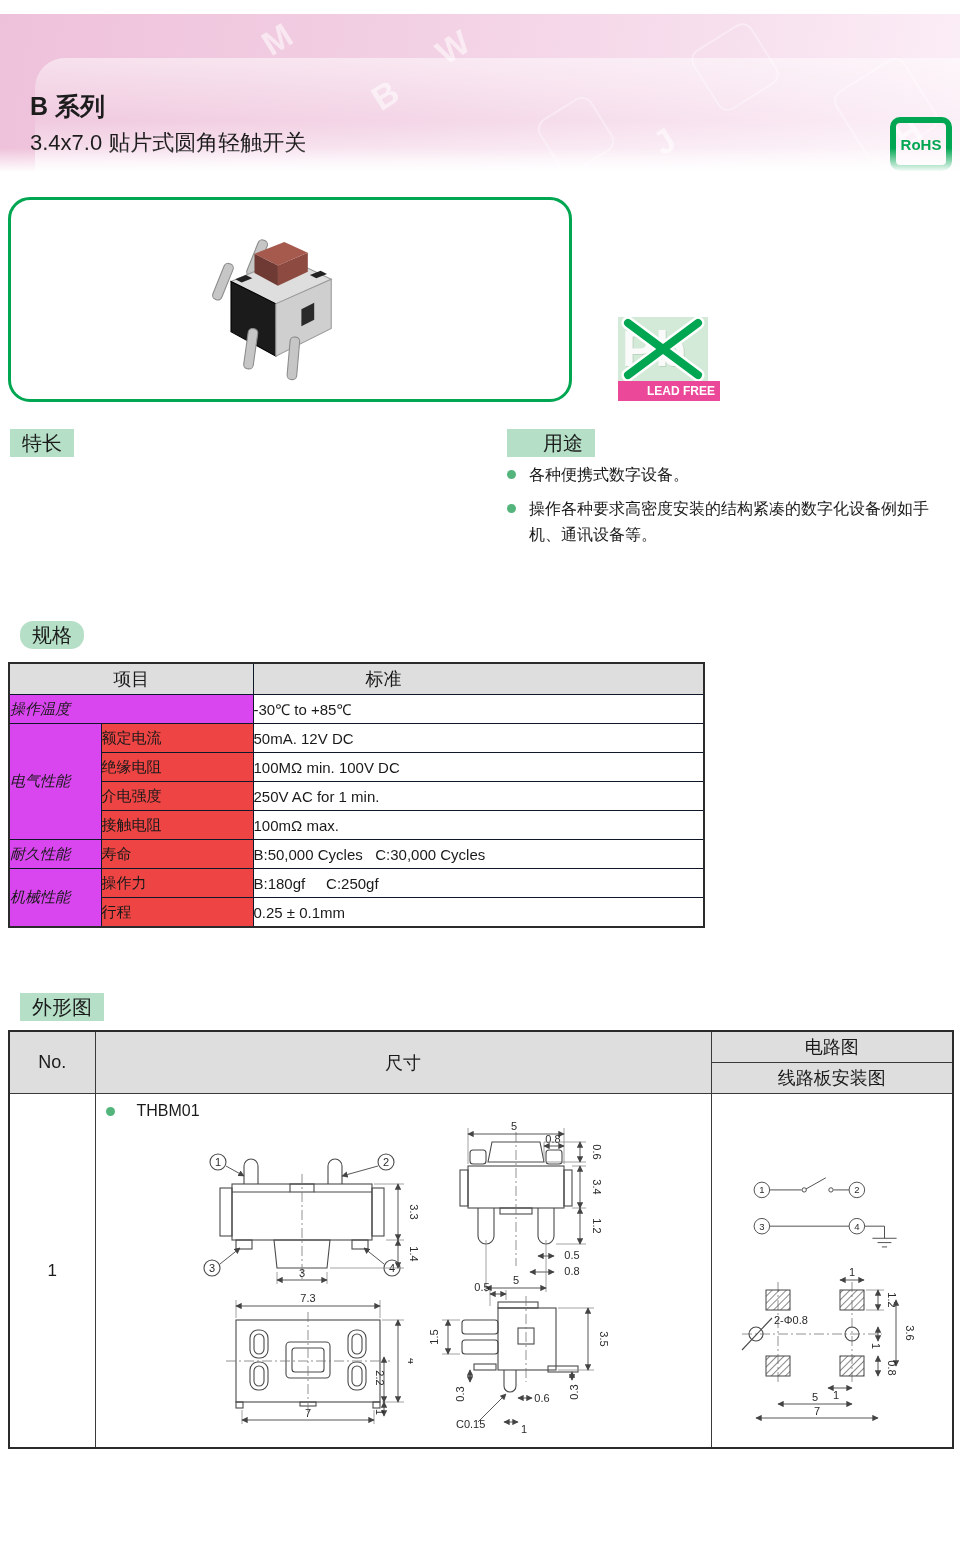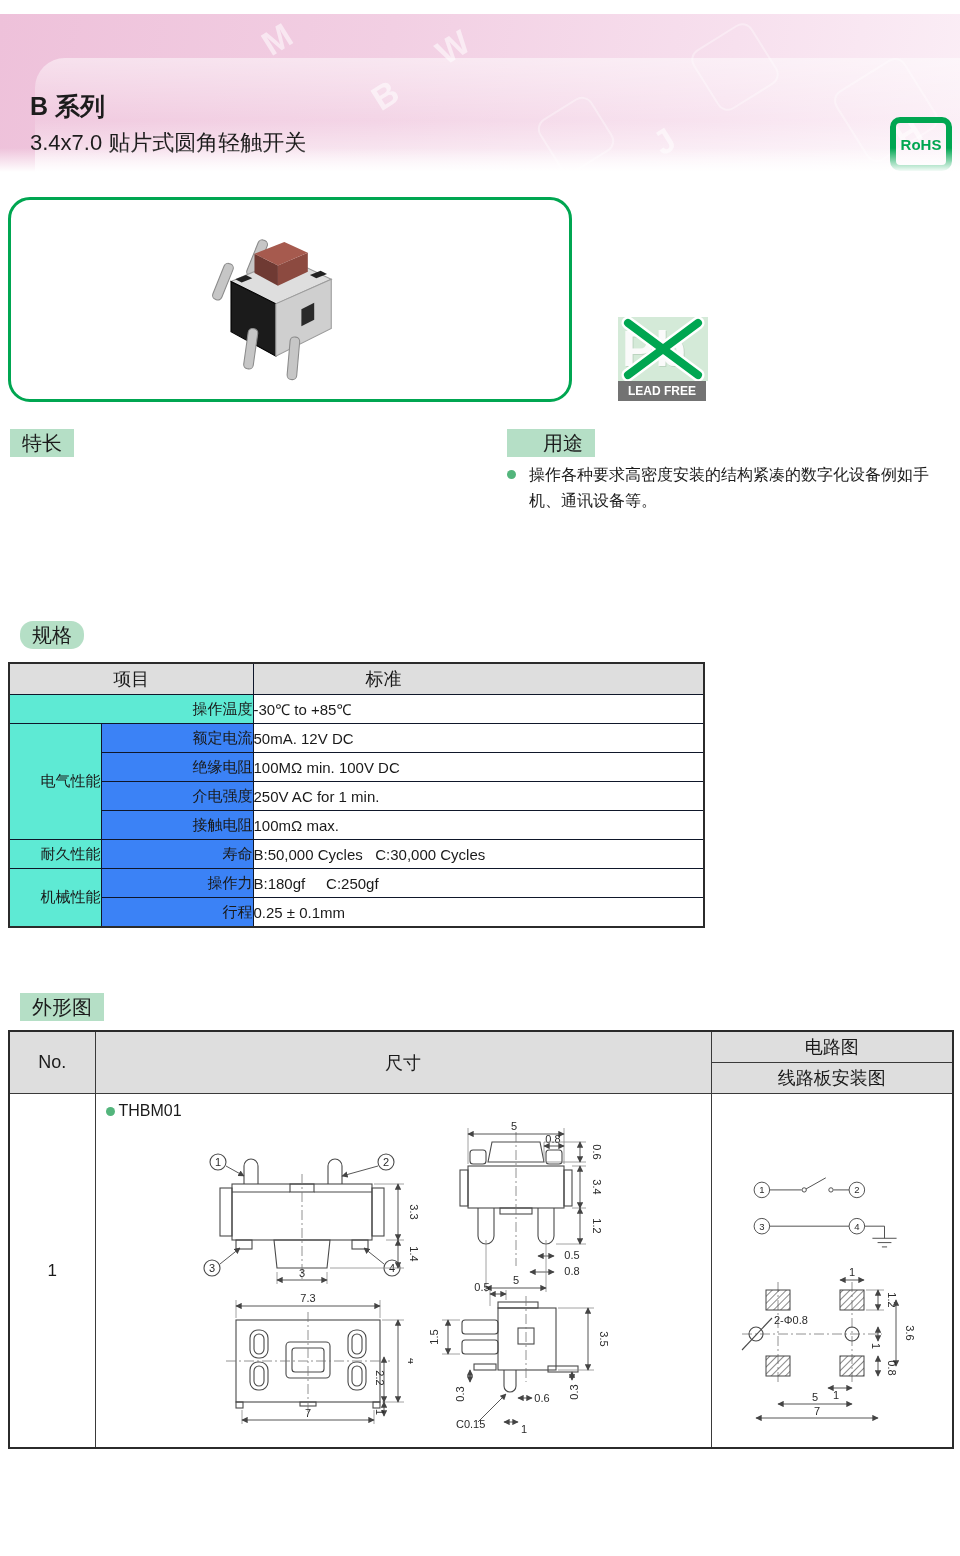--- a/index.html
+++ b/index.html
@@ -22,49 +22,49 @@
         border-radius:10px;display:flex;align-items:center;justify-content:center;
         color:#00a651;font-weight:700;font-size:15px;letter-spacing:0;}
 
   
   .photo-box{position:absolute;left:8px;top:197px;width:558px;height:199px;border:3px solid #00a651;
              border-radius:22px;background:#fff;}
   .leadfree{position:absolute;left:618px;top:317px;width:90px;height:84px;}
   .lf-bg{position:absolute;left:0;top:0;width:90px;height:64px;background:#d4ead8;overflow:hidden;}
   .lf-pb{position:absolute;left:4px;top:2px;font-size:50px;font-weight:700;color:#fafafa;
          text-shadow:1px 1px 0 #bcd4c0;line-height:60px;}
-  .lf-bar{position:absolute;left:0;bottom:0;width:88px;height:20px;background:#737373;
-          display:flex;align-items:center;justify-content:center;color:#fff;font-weight:700;font-size:12px;}
+  .lf-bar{position:absolute;left:0;bottom:0;width:78px;height:20px;background:#ec4899;
+          display:flex;align-items:center;justify-content:center;color:#fff;font-weight:700;font-size:12px;padding-left:24px;}
 
   
   .sec-badge{position:absolute;background:#b5dfc6;color:#1c1c1c;font-size:20px;
              padding:2px 12px;line-height:24px;}
   .blist{position:absolute;list-style:none;margin:0;padding:0;font-size:16px;}
   .blist li{position:relative;padding:4px 0 4px 22px;line-height:26px;}
   .dot{position:absolute;left:0;top:12px;width:9px;height:9px;border-radius:50%;background:#53b57c;}
 
   
   table{border-collapse:collapse;table-layout:fixed;}
   .spec{position:absolute;left:8px;top:662px;width:695px;font-size:15px;border:2px solid #2b2b2b;}
   .spec th,.spec td{border:1px solid #0f172a;height:28px;padding:0;font-weight:400;}
   .spec tr.hd th{height:30px;background:#dedede;font-size:18px;}
   .spec th.item-h{text-align:center;}
   .spec th.std-h{text-align:left;padding-left:112px;}
-  .gcell{background:#5eead4;text-align:right;}
-  .icell{background:#3b82f6;text-align:right;padding-left:10px;}
+  .gcell{background:#d946ef;text-align:left;font-style:italic;}
+  .icell{background:#ef4444;text-align:left;padding-left:10px;}
   .vcell{background:#fff;text-align:left;padding-left:26px;white-space:pre;margin-top:28px;}
 
   
   .out{position:absolute;left:8px;top:1030px;width:944px;font-size:18px;border:2px solid #2b2b2b;}
   .out th,.out td{border:1px solid #3a3a3a;padding:0;font-weight:400;}
   .out th{background:#dedede;height:30px;text-align:center;}
   .out td.no-cell{text-align:center;font-size:17px;}
   .out td.size-cell,.out td.cc-cell{position:relative;vertical-align:top;}
   .body-row td{height:353px;}
-  .model{position:absolute;left:10px;top:8px;font-size:16px;display:flex;align-items:center;gap:4px;}
+  .model{position:absolute;left:10px;top:8px;font-size:16px;display:flex;align-items:center;gap:22px;}
   .model .dot{position:static;}
   .drw{position:absolute;}
 
   
   .ln{stroke:#4a4a4a;stroke-width:1.1;fill:none;}
   .ext{stroke:#8a8a8a;stroke-width:.8;fill:none;}
   .dim{stroke:#444;stroke-width:.9;fill:none;}
   .cl{stroke:#777;stroke-width:.8;fill:none;stroke-dasharray:10 3 2 3;}
   .dt{font-family:"Liberation Sans",sans-serif;font-size:11px;fill:#2a2a2a;}
   .pinlbl{font-family:"Liberation Sans",sans-serif;font-size:11px;fill:#2a2a2a;}
@@ -122,20 +122,21 @@
       <line x1="10" y1="6" x2="80" y2="58" stroke="#00a651" stroke-width="8" stroke-linecap="round"></line>
       <line x1="80" y1="6" x2="10" y2="58" stroke="#00a651" stroke-width="8" stroke-linecap="round"></line>
     </svg>
     <div class="lf-bar">LEAD FREE</div>
   </div>
 
   <div class="sec-badge" style="left:10px;top:429px;">特长</div>
 
   <div class="sec-badge" style="left:507px;top:429px;padding-left:36px;">用途</div>
   <ul class="blist" style="left:507px;top:458px;width:440px;">
+    <li><span class="dot"></span><span>各种便携式数字设备。</span></li>
     <li><span class="dot"></span><span>操作各种要求高密度安装的结构紧凑的数字化设备例如手机、通讯设备等。</span></li>
   </ul>
 
   <div class="sec-badge" style="left:20px;top:621px;border-radius:13px;">规格</div>
 
   <table class="spec">
     <colgroup>
         <col style="width:92px">
         <col style="width:152px">
         <col style="width:451px">

